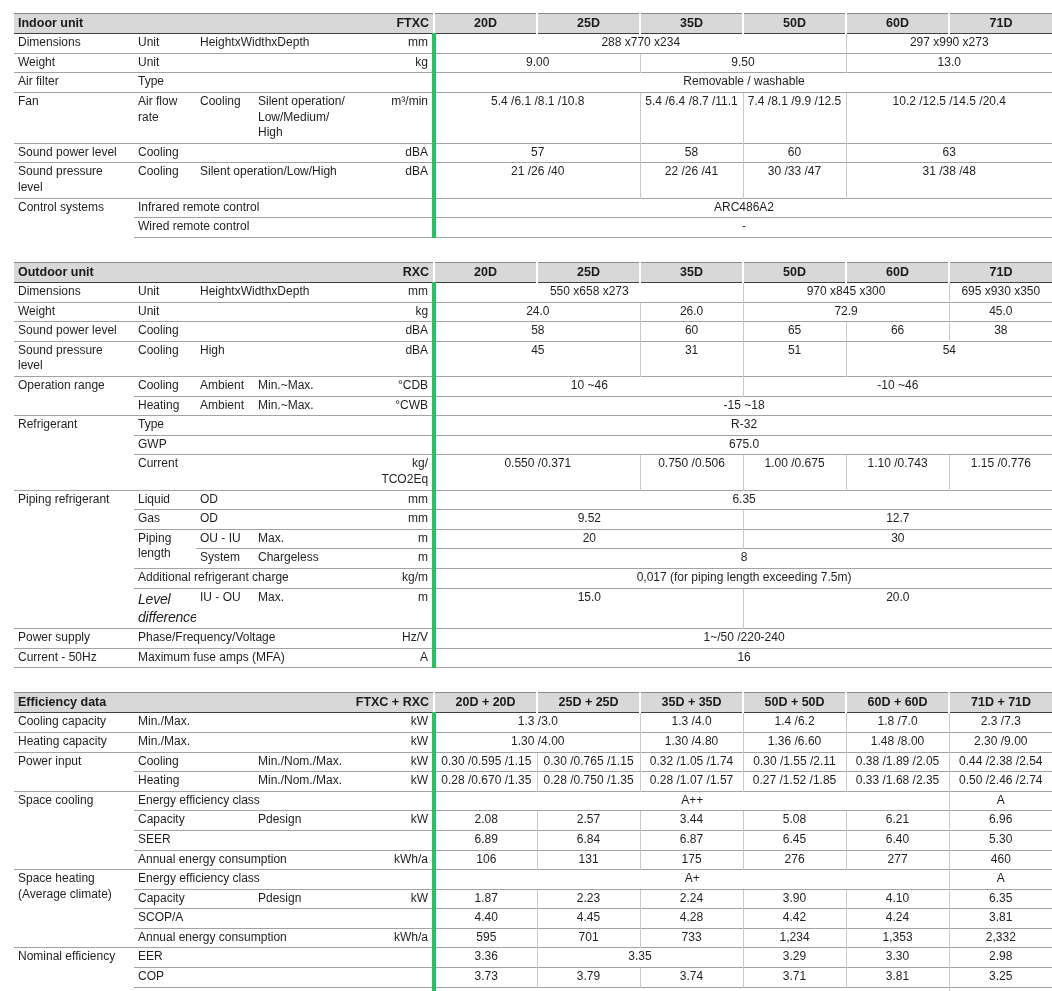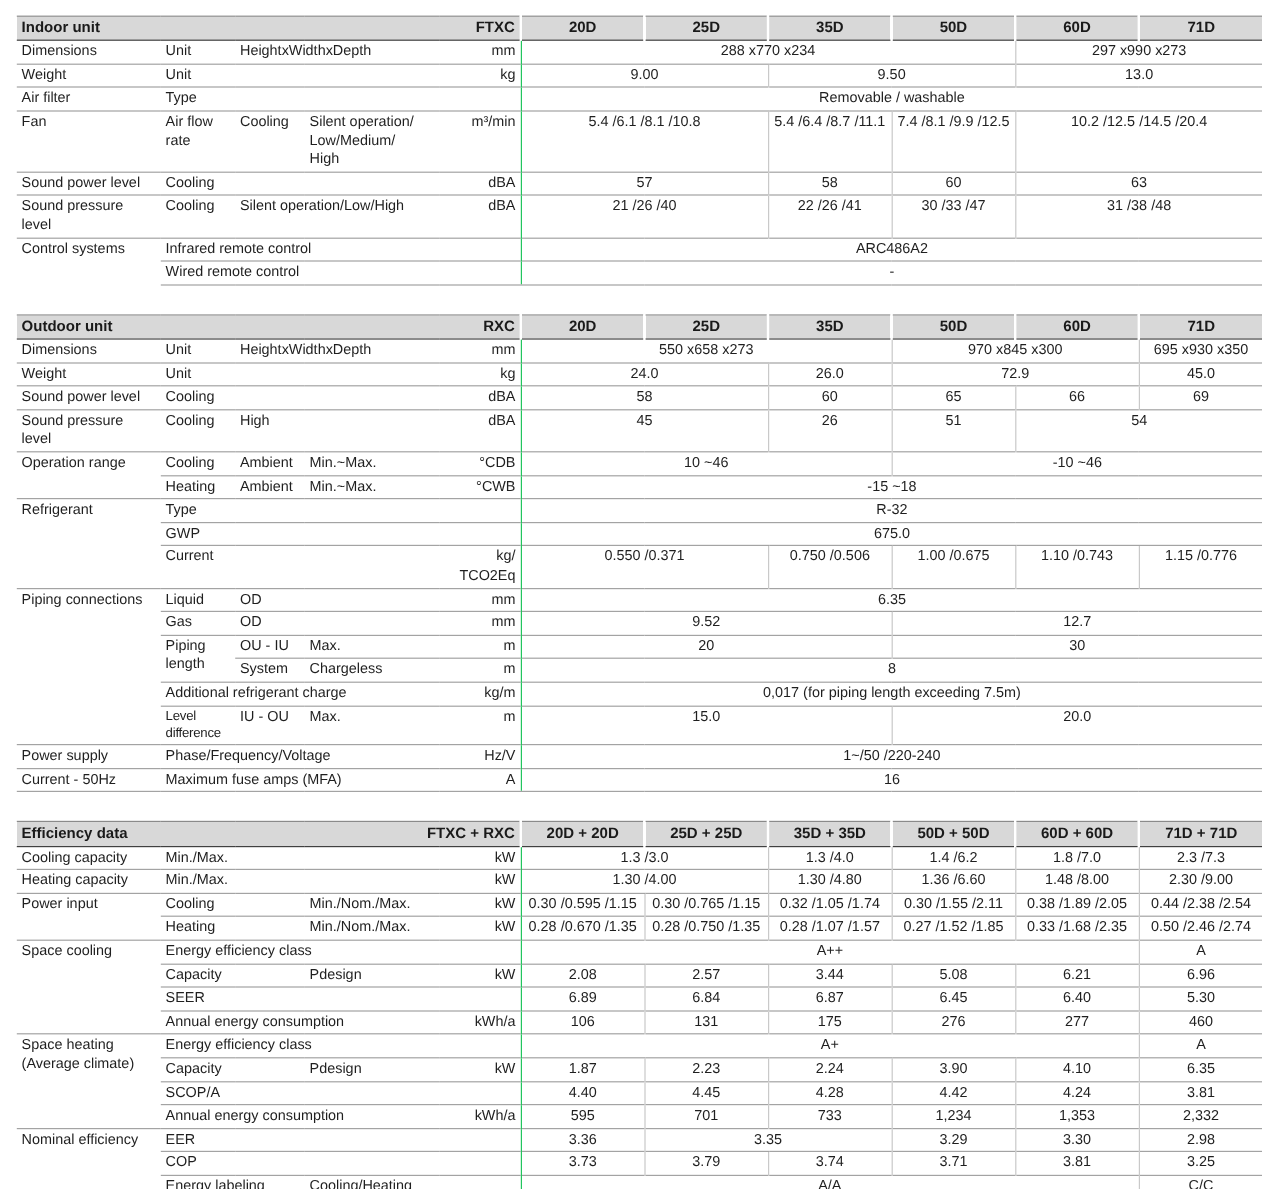--- a/index.html
+++ b/index.html
@@ -37,23 +37,23 @@
   th.hdr-title { text-align:left; }
   th.hdr-title .hwrap { display:flex; justify-content:space-between; align-items:flex-end; }
   th.hdr-col { border-left:2px solid #ffffff; }
 
   tbody td { border-top:1px solid #a3a3a3; color:#1f1f1f; }
   tbody tr:first-child > td { border-top-color:#404040; }
   tbody tr:last-child > td { border-bottom:1px solid #a3a3a3; }
 
   td.lbl  { text-align:left; }
   td.unit { text-align:right; }
-  td.sm   { font-size:11px; letter-spacing:-0.2px; padding-top:4.5px; }
+  td.sm   { font-size:14px; letter-spacing:-0.2px; padding-top:4.5px;font-style:italic; }
   td.val  { text-align:center; padding-left:2px; padding-right:2px; border-left:1px solid #c9c9c9; }
-  td.dstart { border-left:1px solid #22c55e; }
+  td.dstart { border-left:4px solid #22c55e; }
 </style>
 </head>
 <body>
 
 <div class="page">
   <div id="tables-root">
       <table class="spec">
         <colgroup>
           <col style="width: 120px;">
           <col style="width: 62px;">
@@ -193,30 +193,30 @@
             <td class="val">45.0</td>
           </tr>
           <tr>
             <td class="lbl">Sound power level</td>
             <td colspan="3" class="lbl">Cooling</td>
             <td class="unit">dBA</td>
             <td colspan="2" class="val dstart">58</td>
             <td class="val">60</td>
             <td class="val">65</td>
             <td class="val">66</td>
-            <td class="val">69</td>
+            <td class="val">38</td>
           </tr>
           <tr>
             <td class="lbl">Sound pressure
 level</td>
             <td class="lbl">Cooling</td>
             <td colspan="2" class="lbl">High</td>
             <td class="unit">dBA</td>
             <td colspan="2" class="val dstart">45</td>
-            <td class="val">26</td>
+            <td class="val">31</td>
             <td class="val">51</td>
             <td colspan="2" class="val">54</td>
           </tr>
           <tr>
             <td rowspan="2" class="lbl">Operation range</td>
             <td class="lbl">Cooling</td>
             <td class="lbl">Ambient</td>
             <td class="lbl">Min.~Max.</td>
             <td class="unit">°CDB</td>
             <td colspan="3" class="val dstart">10 ~46</td>
@@ -243,21 +243,21 @@
           <tr>
             <td colspan="3" class="lbl">Current</td>
             <td class="unit">kg/ TCO2Eq</td>
             <td colspan="2" class="val dstart">0.550 /0.371</td>
             <td class="val">0.750 /0.506</td>
             <td class="val">1.00 /0.675</td>
             <td class="val">1.10 /0.743</td>
             <td class="val">1.15 /0.776</td>
           </tr>
           <tr>
-            <td rowspan="6" class="lbl">Piping connections</td>
+            <td rowspan="6" class="lbl">Piping refrigerant</td>
             <td class="lbl">Liquid</td>
             <td colspan="2" class="lbl">OD</td>
             <td class="unit">mm</td>
             <td colspan="6" class="val dstart">6.35</td>
           </tr>
           <tr>
             <td class="lbl">Gas</td>
             <td colspan="2" class="lbl">OD</td>
             <td class="unit">mm</td>
             <td colspan="3" class="val dstart">9.52</td>

